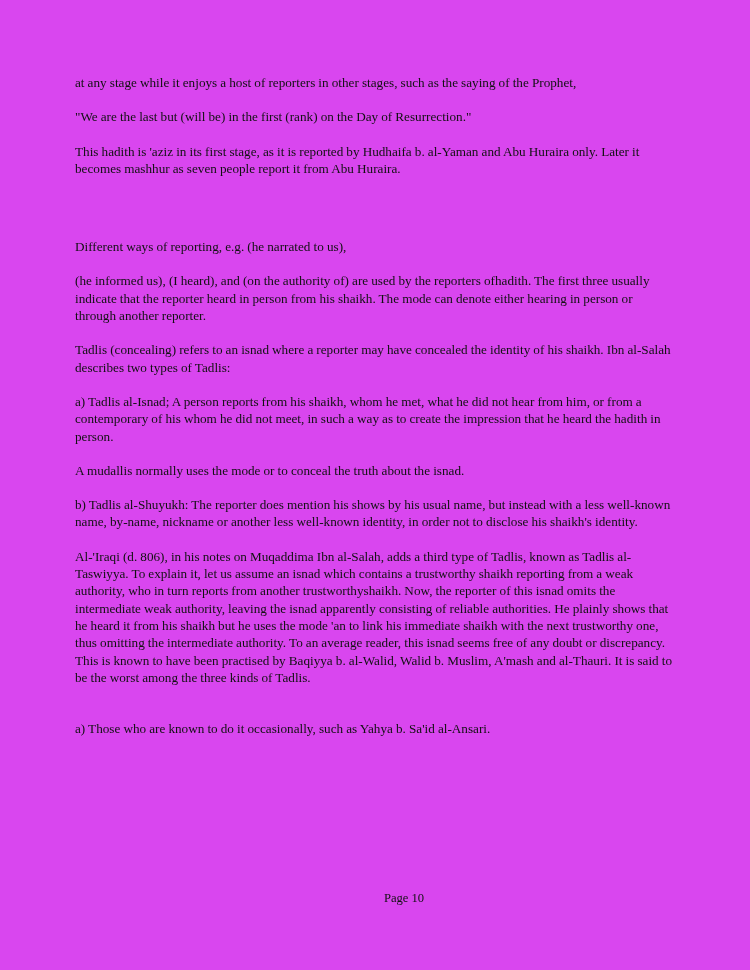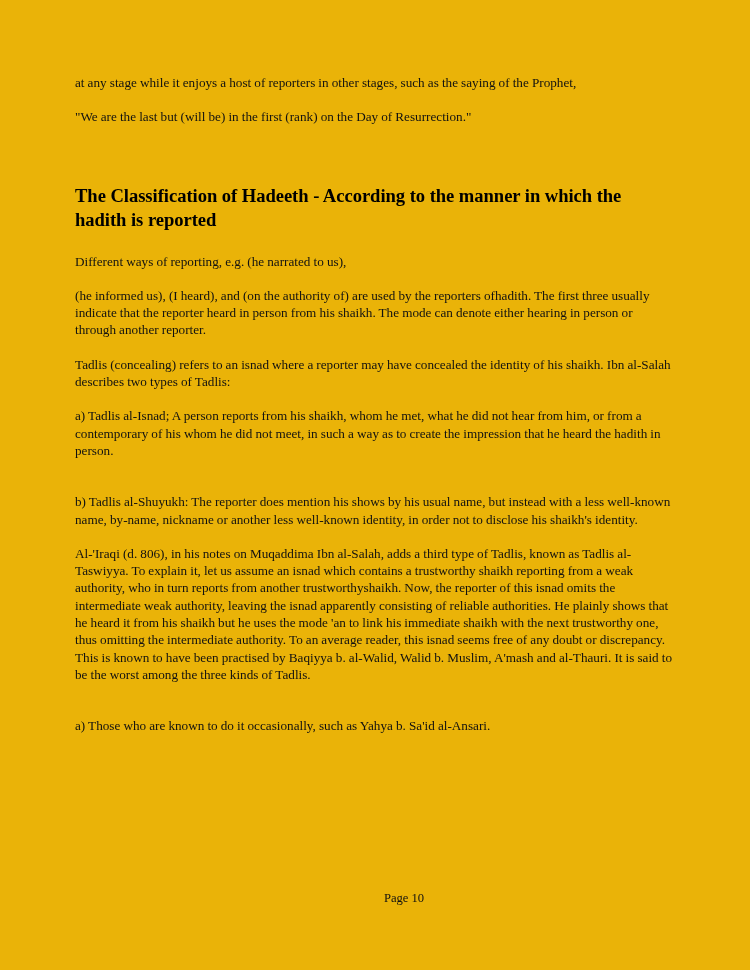--- a/index.html
+++ b/index.html
@@ -14,21 +14,21 @@
     font-family: "Liberation Serif", "DejaVu Serif", serif;
     color: #000000;
     -webkit-font-smoothing: antialiased;
   }
   .page {
     position: absolute;
     left: 0;
     top: 0;
     width: 750px;
     height: 970px;
-    background: #eab308;
+    background: #d946ef;
     overflow: hidden;
   }
   .content {
     position: absolute;
     left: 75px;
     top: 74px;
     width: 600px;
   }
   p.para {
     margin: 0 0 0 0;
@@ -74,37 +74,38 @@
 <div class="page">
 
   <div class="content">
 
     <p class="para">at any stage while it enjoys a host of reporters in other stages, such as the saying of the Prophet,</p>
     <div class="gap-md"></div>
 
     <p class="para">"We are the last but (will be) in the first (rank) on the Day of Resurrection."</p>
     <div class="gap-md"></div>
 
+    <p class="para">This hadith is 'aziz in its first stage, as it is reported by Hudhaifa b. al-Yaman and Abu Huraira only. Later it becomes mashhur as seven people report it from Abu Huraira.</p>
 
     <div class="gap-heading-top"></div>
-    <h1 class="doc-heading">The Classification of Hadeeth - According to the manner in which the hadith is reported</h1>
     <div class="gap-heading-bot"></div>
 
     <p class="para">Different ways of reporting, e.g. (he narrated to us),</p>
     <div class="gap-md"></div>
 
     <p class="para">(he informed us), (I heard), and (on the authority of) are used by the reporters ofhadith. The first three usually indicate that the reporter heard in person from his shaikh. The mode can denote either hearing in person or through another reporter.</p>
     <div class="gap-md"></div>
 
     <p class="para">Tadlis (concealing) refers to an isnad where a reporter may have concealed the identity of his shaikh. Ibn al-Salah describes two types of Tadlis:</p>
     <div class="gap-md"></div>
 
     <p class="para">a) Tadlis al-Isnad; A person reports from his shaikh, whom he met, what he did not hear from him, or from a contemporary of his whom he did not meet, in such a way as to create the impression that he heard the hadith in person.</p>
     <div class="gap-md"></div>
 
+    <p class="para">A mudallis normally uses the mode or to conceal the truth about the isnad.</p>
     <div class="gap-md"></div>
 
     <p class="para">b) Tadlis al-Shuyukh: The reporter does mention his shows by his usual name, but instead with a less well-known name, by-name, nickname or another less well-known identity, in order not to disclose his shaikh's identity.</p>
     <div class="gap-md"></div>
 
     <p class="para">Al-'Iraqi (d. 806), in his notes on Muqaddima Ibn al-Salah, adds a third type of Tadlis, known as Tadlis al-Taswiyya. To explain it, let us assume an isnad which contains a trustworthy shaikh reporting from a weak authority, who in turn reports from another trustworthyshaikh. Now, the reporter of this isnad omits the intermediate weak authority, leaving the isnad apparently consisting of reliable authorities. He plainly shows that he heard it from his shaikh but he uses the mode 'an to link his immediate shaikh with the next trustworthy one, thus omitting the intermediate authority. To an average reader, this isnad seems free of any doubt or discrepancy. This is known to have been practised by Baqiyya b. al-Walid, Walid b. Muslim, A'mash and al-Thauri. It is said to be the worst among the three kinds of Tadlis.</p>
     <div class="gap-md"></div>
 
     <div class="gap-md"></div>
 

